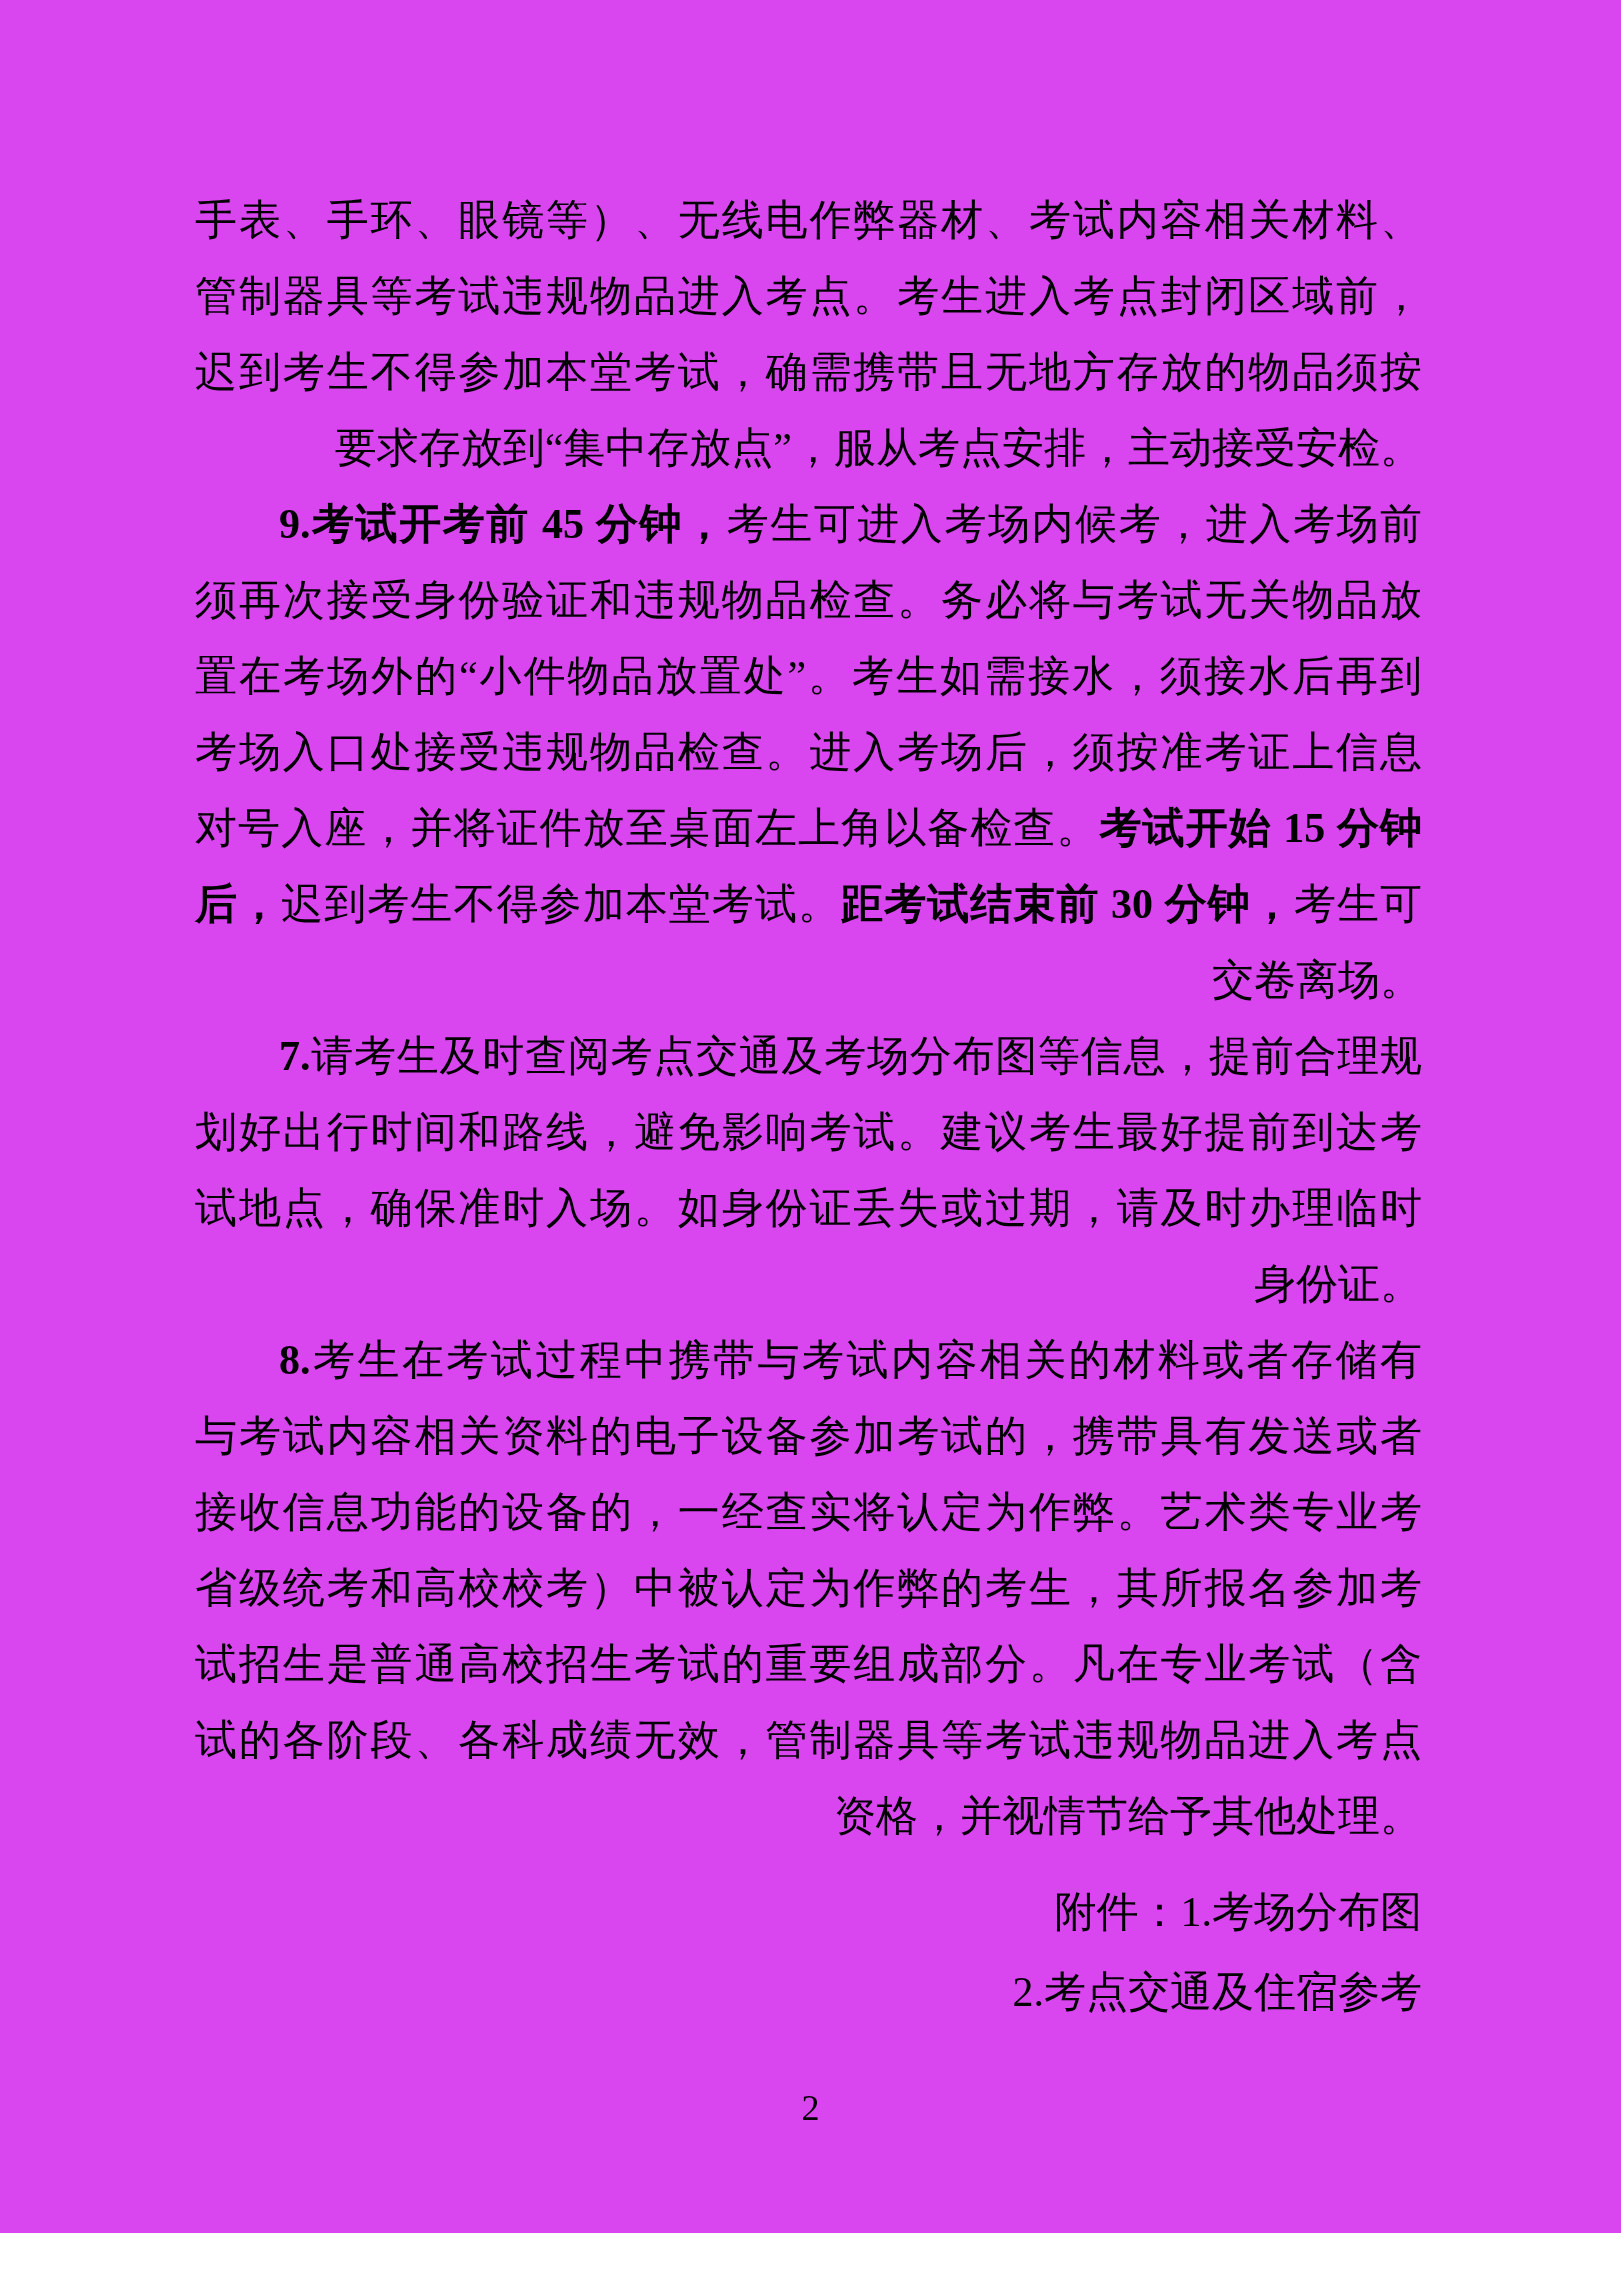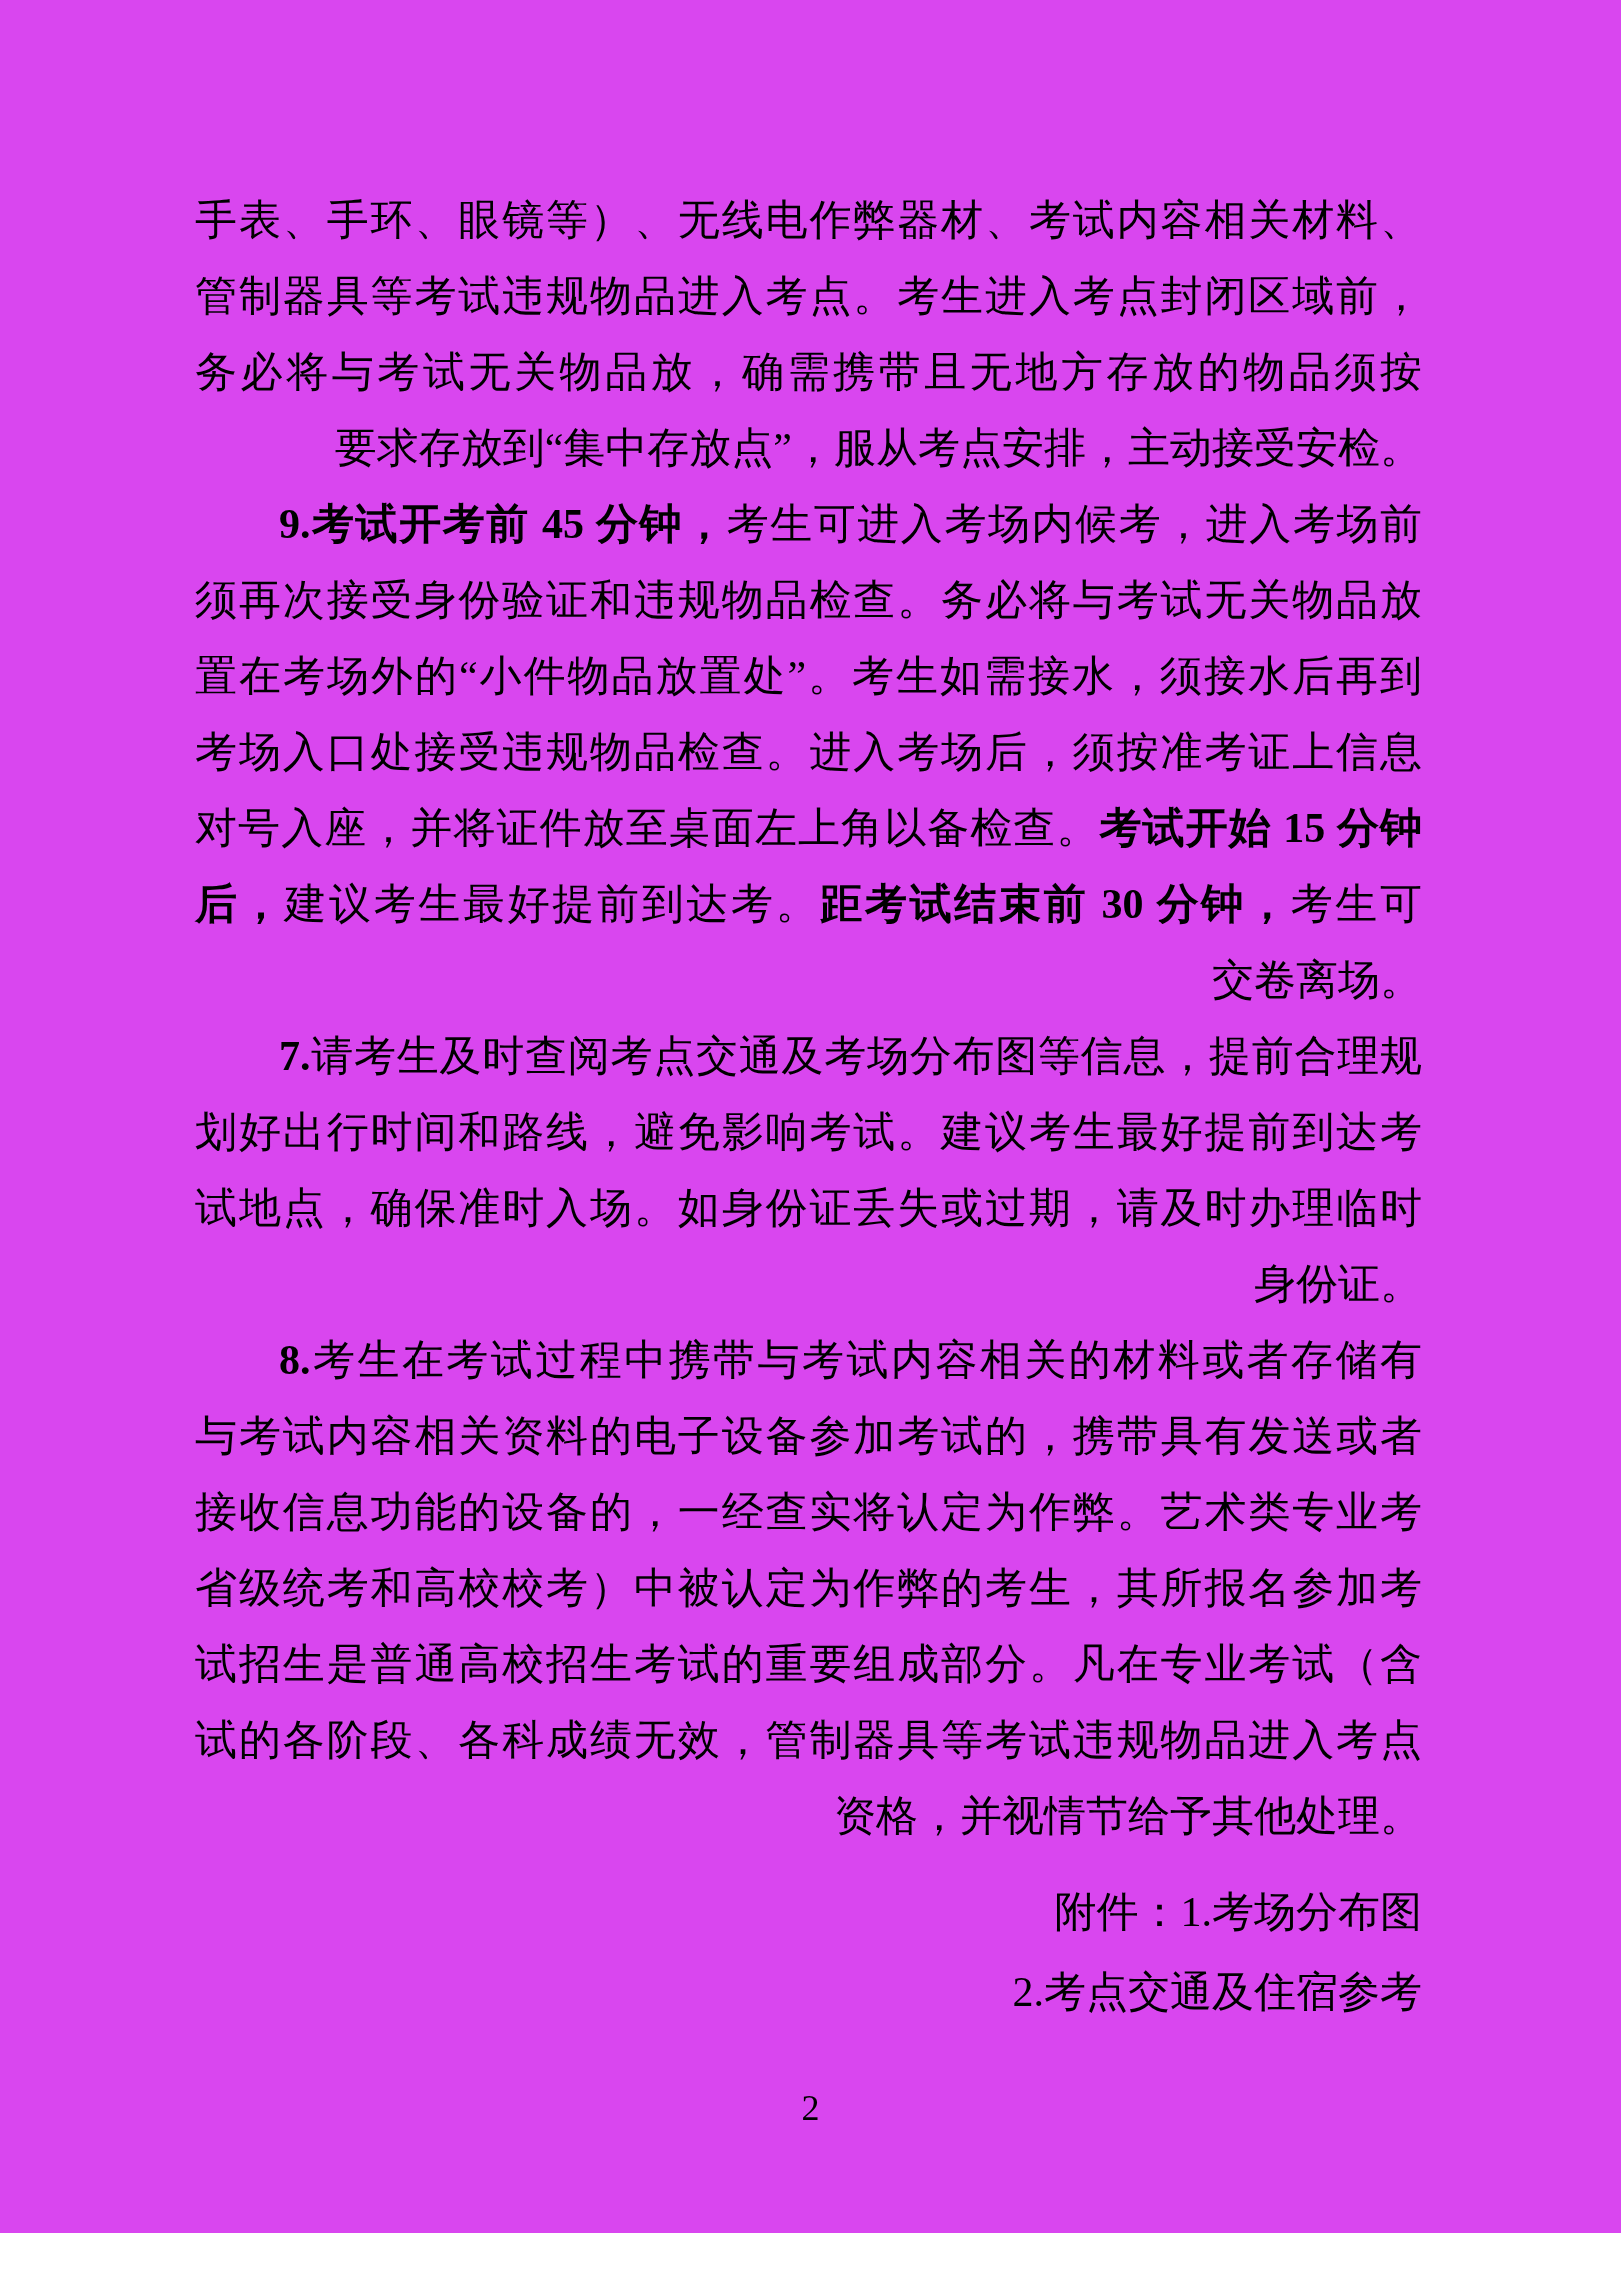--- a/index.html
+++ b/index.html
@@ -53,28 +53,28 @@
     color: #000000;
   }
 </style>
 </head>
 <body>
 
 <div class="page">
   <div class="text-block">
       <div class="line fill"><span class="reg">手表、手环、眼镜等）、无线电作弊器材、考试内容相关材料、</span></div>
       <div class="line fill"><span class="reg">管制器具等考试违规物品进入考点。考生进入考点封闭区域前，</span></div>
-      <div class="line fill"><span class="reg">务必将与考试无关物品放，确需携带且无地方存放的物品须按</span></div>
+      <div class="line fill"><span class="reg">迟到考生不得参加本堂考试，确需携带且无地方存放的物品须按</span></div>
       <div class="line"><span class="reg">要求存放到“集中存放点”，服从考点安排，主动接受安检。</span></div>
       <div class="line fill" style="text-indent: 84px;"><span class="bold">9.考试开考前 45 分钟，</span><span class="reg">考生可进入考场内候考，进入考场前</span></div>
       <div class="line fill"><span class="reg">须再次接受身份验证和违规物品检查。务必将与考试无关物品放</span></div>
       <div class="line fill"><span class="reg">置在考场外的“小件物品放置处”。考生如需接水，须接水后再到</span></div>
       <div class="line fill"><span class="reg">考场入口处接受违规物品检查。进入考场后，须按准考证上信息</span></div>
       <div class="line fill"><span class="reg">对号入座，并将证件放至桌面左上角以备检查。</span><span class="bold">考试开始 15 分钟</span></div>
-      <div class="line fill"><span class="bold">后，</span><span class="reg">建议考生最好提前到达考。</span><span class="bold">距考试结束前 30 分钟，</span><span class="reg">考生可</span></div>
+      <div class="line fill"><span class="bold">后，</span><span class="reg">迟到考生不得参加本堂考试。</span><span class="bold">距考试结束前 30 分钟，</span><span class="reg">考生可</span></div>
       <div class="line"><span class="reg">交卷离场。</span></div>
       <div class="line fill" style="text-indent: 84px;"><span class="bold">7.</span><span class="reg">请考生及时查阅考点交通及考场分布图等信息，提前合理规</span></div>
       <div class="line fill"><span class="reg">划好出行时间和路线，避免影响考试。建议考生最好提前到达考</span></div>
       <div class="line fill"><span class="reg">试地点，确保准时入场。如身份证丢失或过期，请及时办理临时</span></div>
       <div class="line"><span class="reg">身份证。</span></div>
       <div class="line fill" style="text-indent: 84px;"><span class="bold">8.</span><span class="reg">考生在考试过程中携带与考试内容相关的材料或者存储有</span></div>
       <div class="line fill"><span class="reg">与考试内容相关资料的电子设备参加考试的，携带具有发送或者</span></div>
       <div class="line fill"><span class="reg">接收信息功能的设备的，一经查实将认定为作弊。艺术类专业考</span></div>
       <div class="line fill"><span class="reg">省级统考和高校校考）中被认定为作弊的考生，其所报名参加考</span></div>
       <div class="line fill"><span class="reg">试招生是普通高校招生考试的重要组成部分。凡在专业考试（含</span></div>

